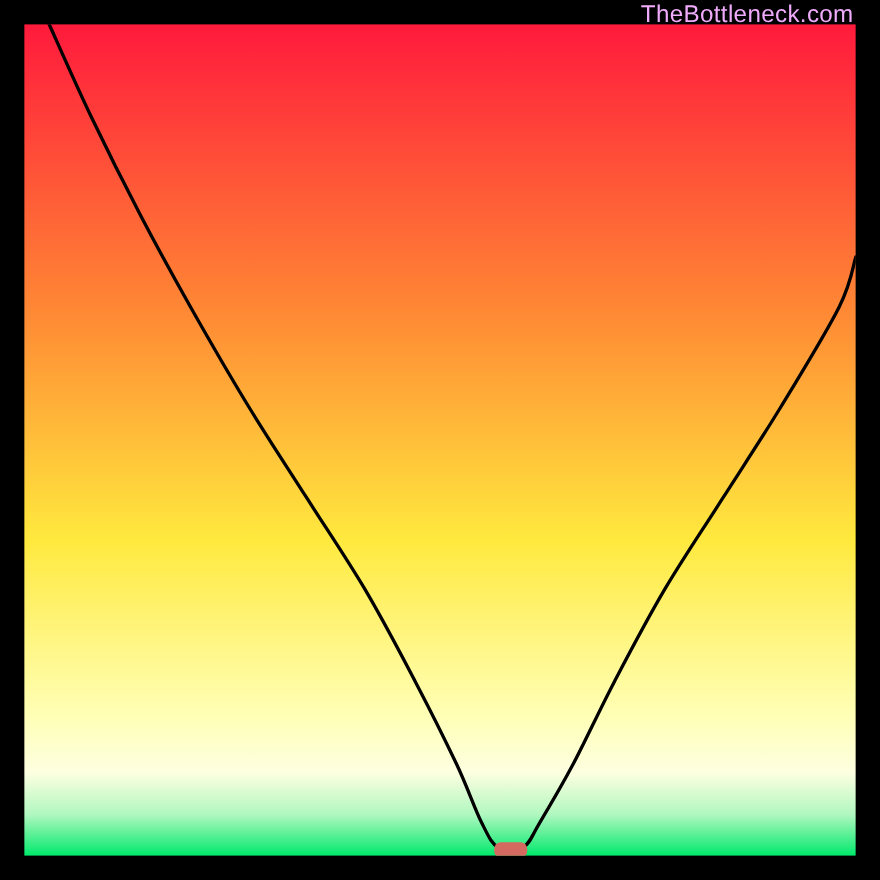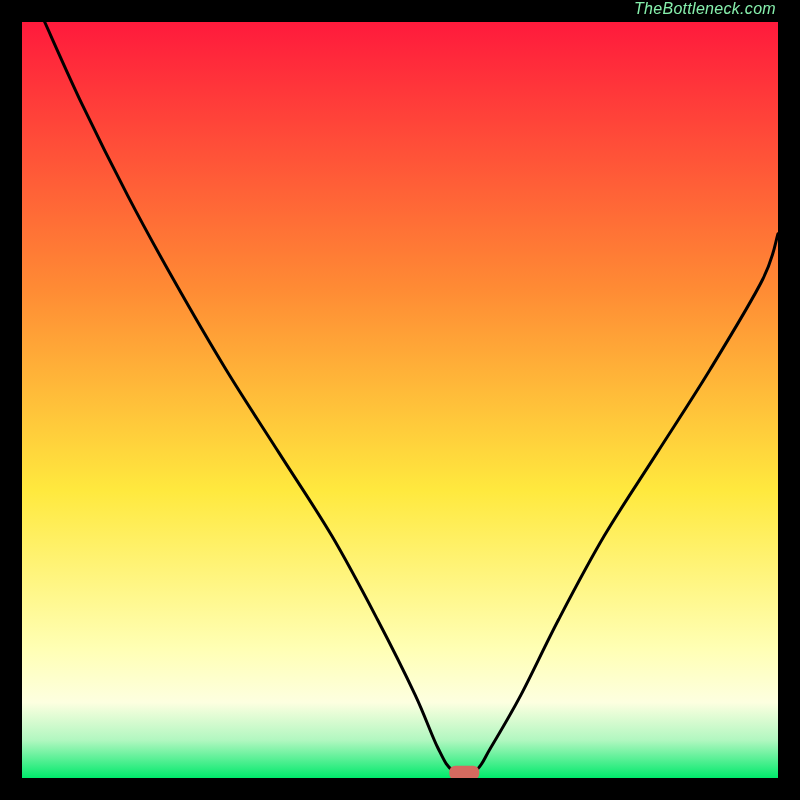--- a/index.html
+++ b/index.html
@@ -23,25 +23,24 @@
     left: 0;
     top: 0;
     width: 756px;
     height: 756px;
   }
   .watermark {
     position: absolute;
     top: 0px;
     right: 24px;
     font-family: Arial, Helvetica, sans-serif;
-    font-size: 16px;
-    color: #86efac;
+    font-size: 22px;
+    color: #f0abfc;
     letter-spacing: 0.3px;
     user-select: none;
-    font-style: italic;
   }
 </style>
 </head>
 <body>
 
 <div class="watermark">TheBottleneck.com</div>
 
 <div class="frame">
   <svg class="plot-area" viewBox="0 0 756 756" preserveAspectRatio="none">
     <defs>

